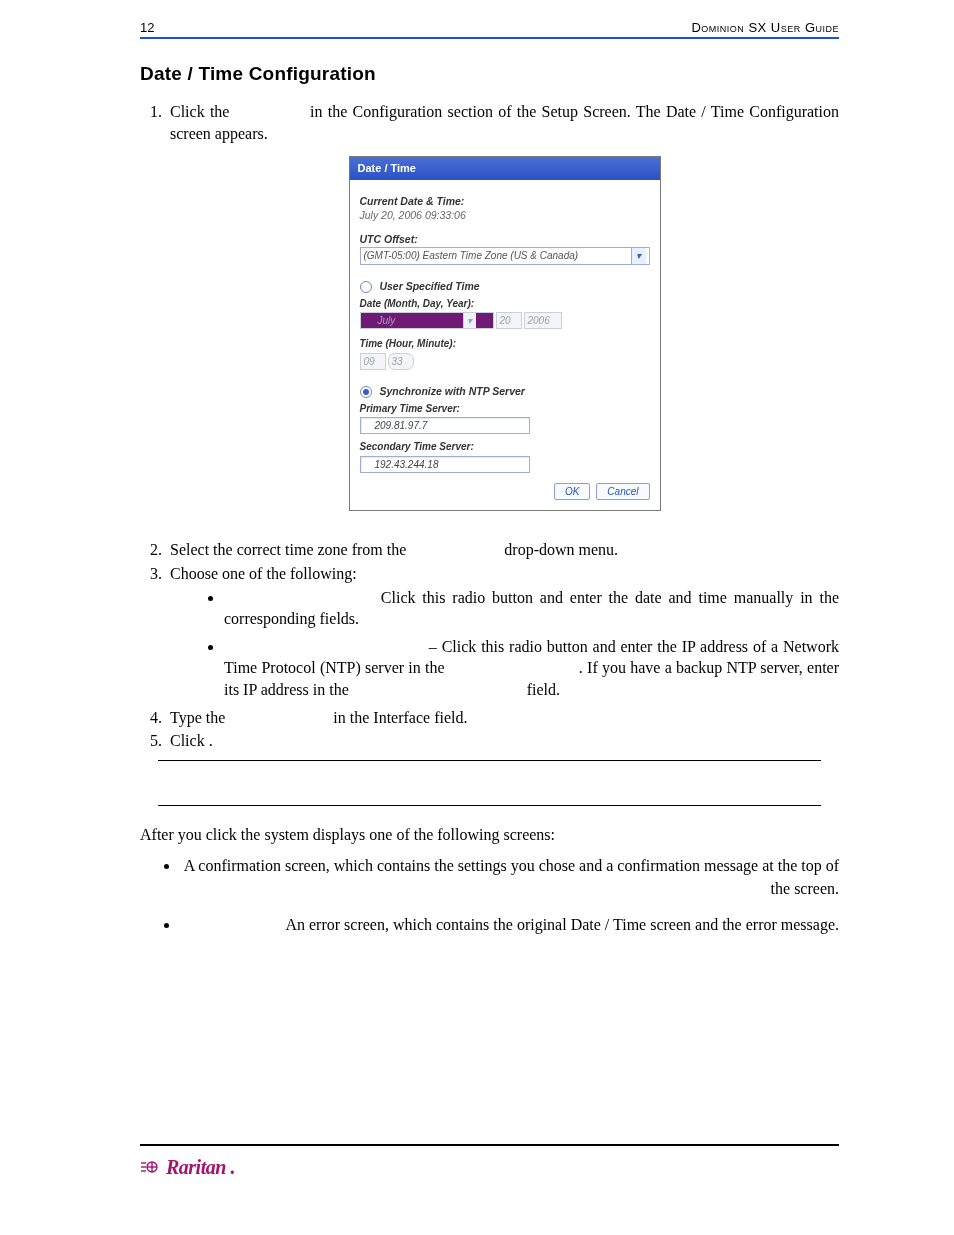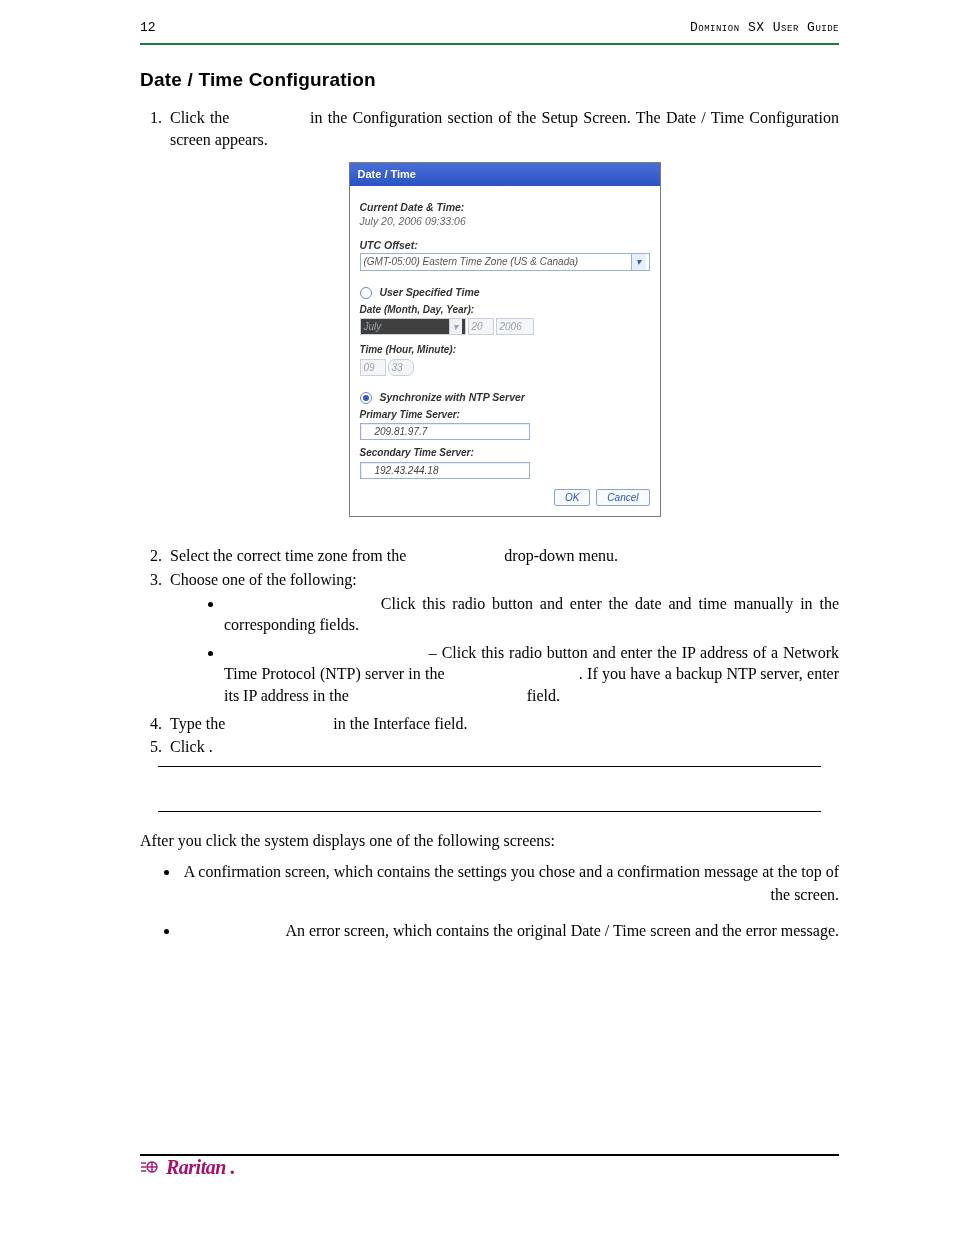--- a/index.html
+++ b/index.html
@@ -13,24 +13,24 @@
   }
   .page {
     padding: 20px 115px 40px 140px;
     box-sizing: border-box;
     min-height: 1195px;
     position: relative;
   }
   .topline {
     display: flex;
     justify-content: space-between;
-    border-bottom: 2px solid #15803d;
+    border-bottom: 2px solid #1d4ed8;
     font-size: 13px;
-    font-family: Liberation Mono, monospace;
-    padding-bottom: 8px;
+    font-family: Liberation Sans, sans-serif;
+    padding-bottom: 2px;
   }
   .topline .right {
     font-variant: small-caps;
     letter-spacing: 0.5px;
   }
   .important-box {
     margin-top: 18px;
     border-bottom: 2px solid #000;
     padding: 8px 0 20px 30px;
   }
@@ -143,25 +143,25 @@
     background:#f3f5f8;
     color:#9aa2ad;
     height:15px;
     line-height:15px;
     padding:0 3px;
     font-size:10px;
   }
   .dis-sel {
     display:flex;
     border:1px solid #c8d0dc;
-    background:#404040;
+    background:#701a75;
     color:#9aa2ad;
     height:15px; line-height:15px;
     width:98px;
-    padding:0 3px;
+    padding:0 17px;
     font-size:10px;
   }
   .dis-sel .sp{flex:1;}
   .dis-sel .arrow{width:12px;text-align:center;border-left:1px solid #c8d0dc;color:#8da3d0;background:#eef1f6;}
   .en-input {
     border:1px solid #9bb0d6;
     background:#fff;
     color:#444;
     height:15px;
     line-height:15px;
@@ -189,20 +189,21 @@
     margin: 0;
   }
   .rule-pair .gap { height: 44px; }
   .after-text { margin: 18px 0 10px 0; line-height:1.35;}
   .footer {
     position:absolute;
     left:140px;
     bottom:16px;
     border-top:2px solid #000;
     width: 699px;
+    padding-top:10px;
   }
   .logo {
     font-family: Georgia, "Times New Roman", serif;
     font-weight: bold;
     color: #a5116e;
     font-size: 20px;
     font-style: italic;
     letter-spacing: -0.5px;
     display:inline-flex;
     align-items:center;

